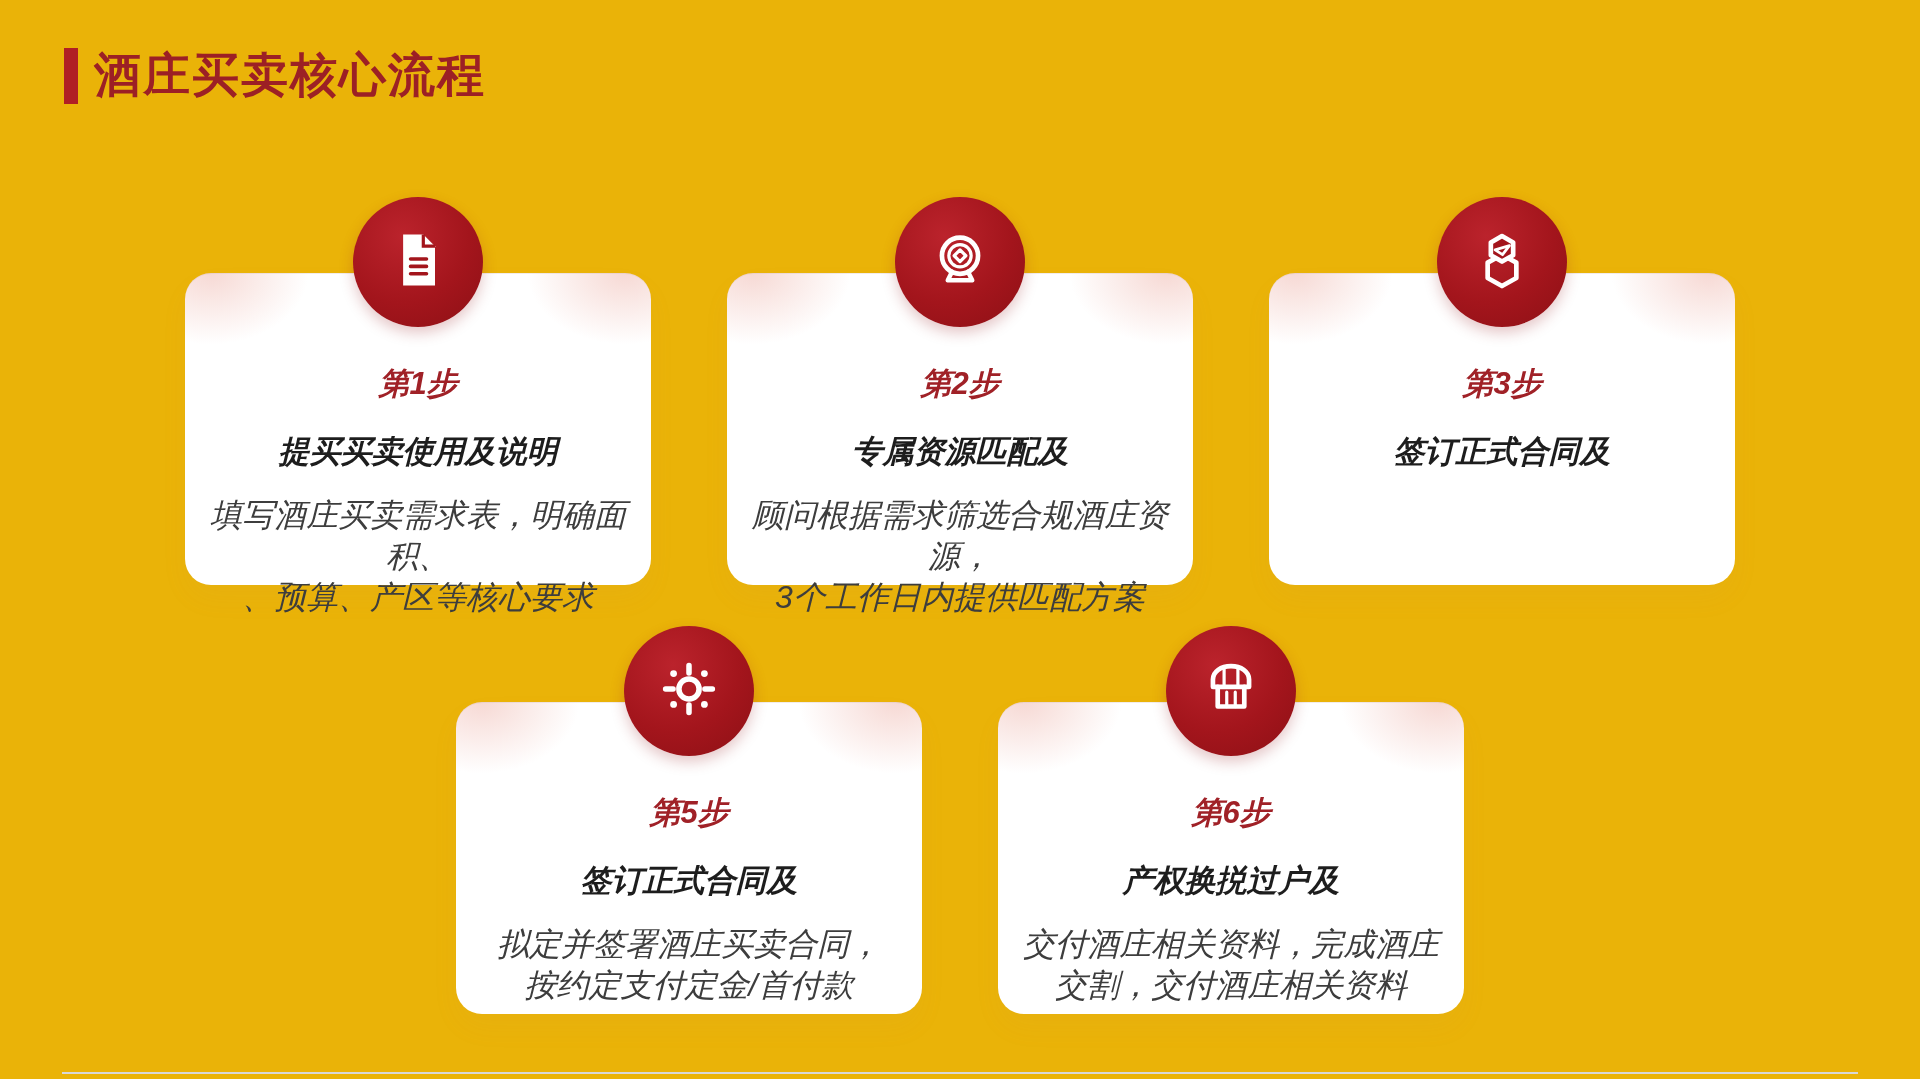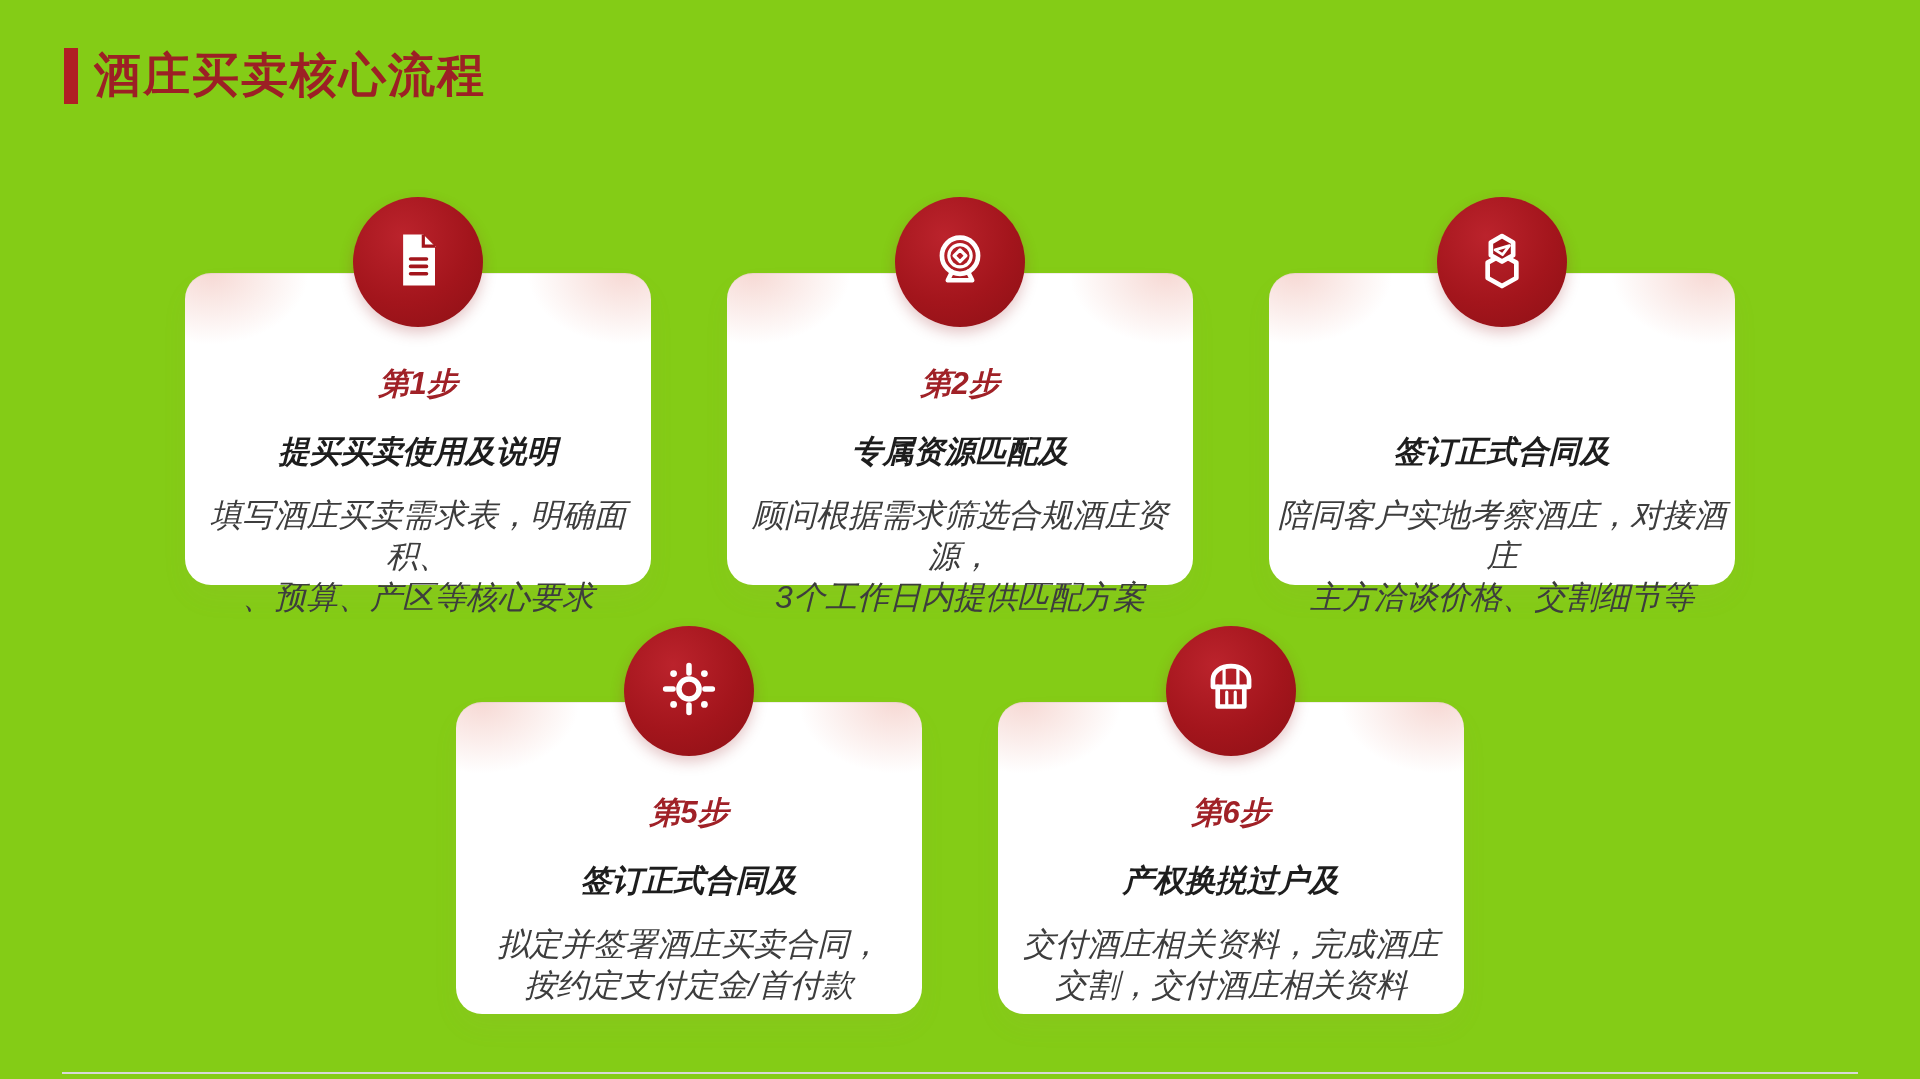--- a/index.html
+++ b/index.html
@@ -1,20 +1,20 @@
 <!DOCTYPE html>
 <html><head>
 <meta charset="utf-8">
 <style>
   * { margin:0; padding:0; box-sizing:border-box; }
   html,body { background:#ffffff; }
   body { font-family:"Liberation Sans","DejaVu Sans",sans-serif; }
   .slide {
     position:relative; width:1920px; height:1079px;
-    background:#84cc16; overflow:hidden;
+    background:#eab308; overflow:hidden;
   }
 
   
   .header { position:absolute; top:44px; left:64px; display:flex; align-items:center; }
   .accent-bar {
     width:14px; height:56px; background:#b01f24; margin-right:16px;
   }
   .page-title {
     font-size:47px; font-weight:700; color:#9c2025; letter-spacing:2px;
   }
@@ -115,25 +115,22 @@
     <div class="card">
       <div class="icon-circle">
         <span>
           <svg viewBox="0 0 64 64" fill="none" stroke="#ffffff" stroke-linecap="round" stroke-linejoin="round">
             <path d="M32 27 L45.5 34.5 V49 L32 56.5 L18.5 49 V34.5 Z" stroke-width="4.4"></path>
             <path d="M32 9.5 L42.5 15.5 V27.5 L32 33.5 L21.5 27.5 V15.5 Z" stroke-width="4.4" fill="#a3151c"></path>
             <path d="M25.5 22.5 L39 18.5 L32.5 27 Z" stroke-width="2.6"></path>
           </svg>
         </span>
       </div>
+      <div class="step-label">第3步</div>
       <div class="card-title">签订正式合同及</div>
-      <div class="card-desc">
-        <div>陪同客户实地考察酒庄，对接酒庄</div>
-        <div>主方洽谈价格、交割细节等</div>
-      </div>
     </div>
   </div>
 
   <div class="row row-2">
 
 
     <div class="card">
       <div class="icon-circle">
         <span>
           <svg viewBox="0 0 64 64" fill="none" stroke="#ffffff" stroke-linecap="round">

